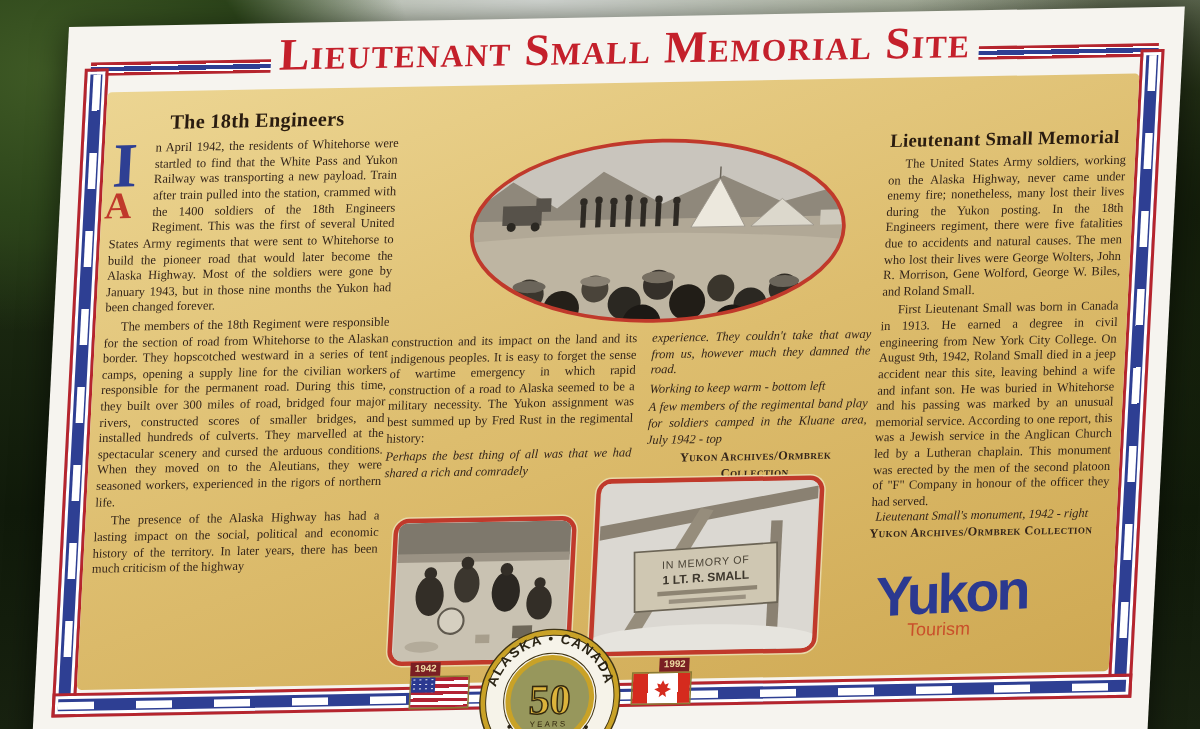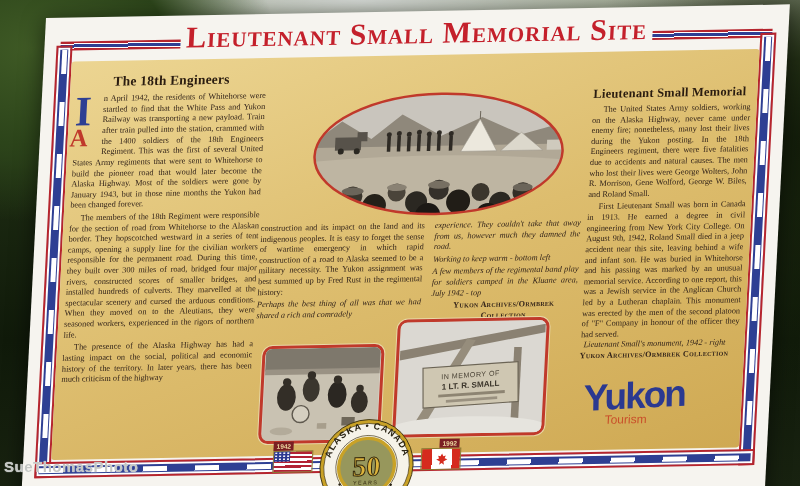--- a/index.html
+++ b/index.html
@@ -320,14 +320,13 @@
     <div class="flag flag-us">
       <div class="canton"></div>
     </div>
     <div class="flag flag-ca">
       <svg width="14" height="14" viewBox="0 0 20 20">
         <path d="M10,1 L12,5 L15.5,4 L14,8 L18,9.5 L12.5,12.5 L13.5,17 L10,14.5 L6.5,17 L7.5,12.5 L2,9.5 L6,8 L4.5,4 L8,5 Z" fill="#d52b1e"></path>
       </svg>
     </div>
   </div>
 
-  <div class="watermark">SueThomasPhoto</div>
 </div>
 
 </body></html>

